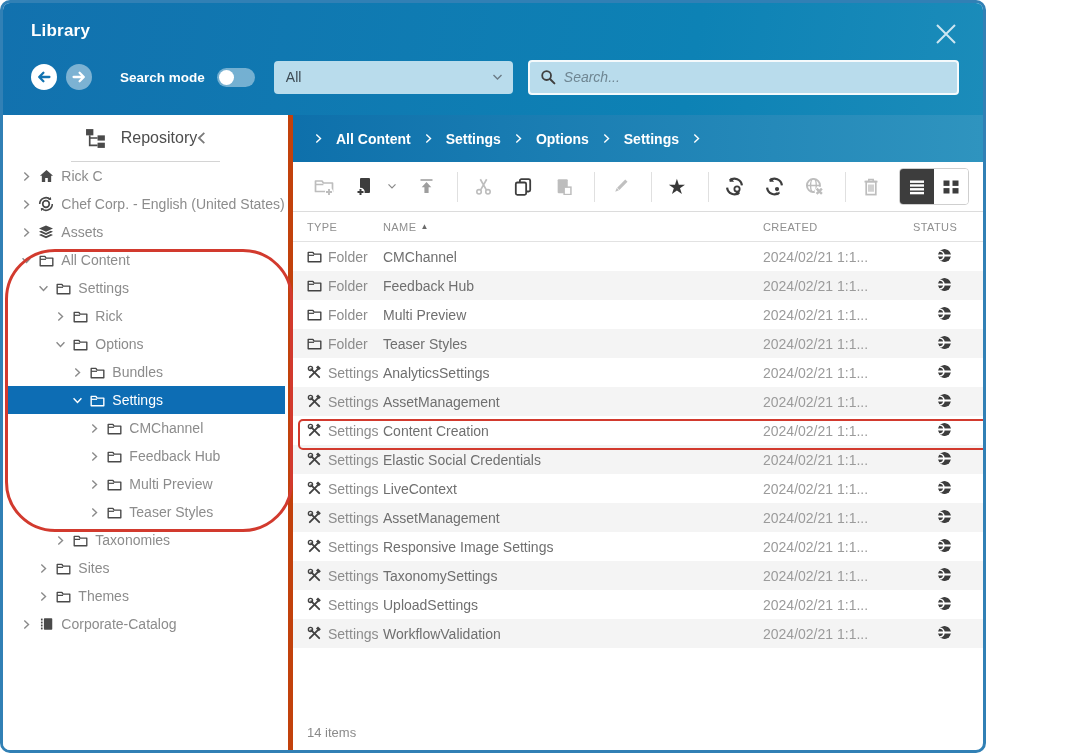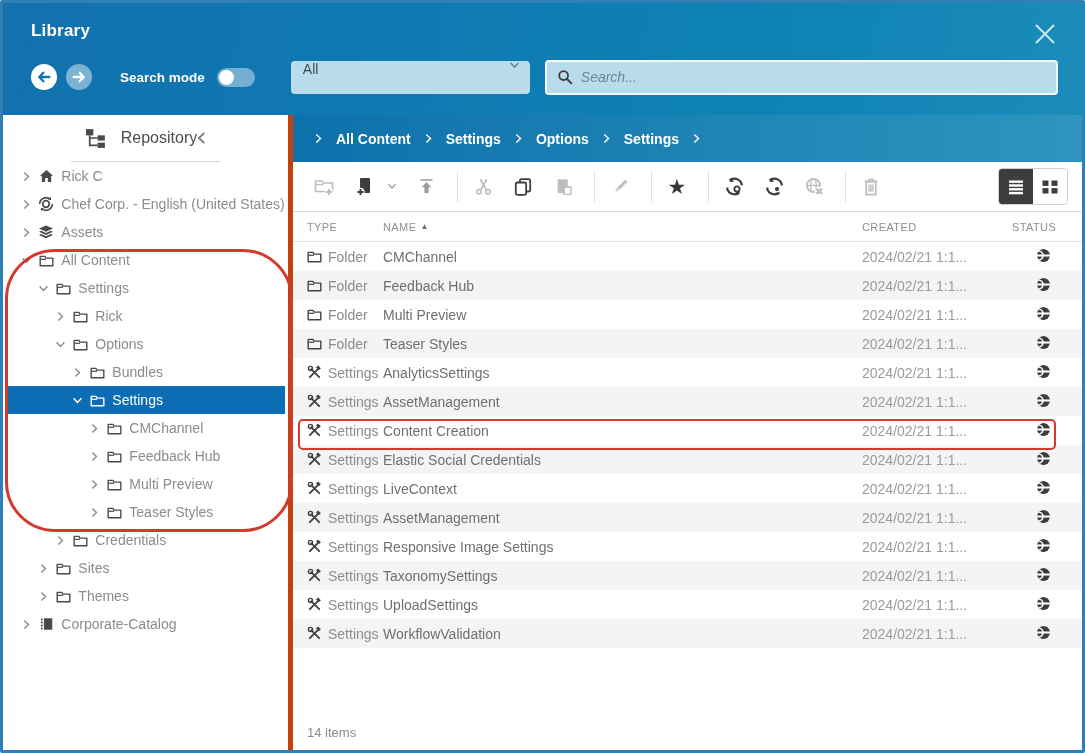--- a/index.html
+++ b/index.html
@@ -1,38 +1,38 @@
 <!DOCTYPE html>
 <html><head>
 <meta charset="utf-8">
 <style>
   * { box-sizing: border-box; margin: 0; padding: 0; }
   html,body { background:#fff; font-family:"Liberation Sans", sans-serif; }
   .window{
-    position:relative; width:1085px; height:753px;
-    border:3px solid #3180b5; border-radius:2px; overflow:hidden;
+    position:relative; width:986px; height:753px;
+    border:3px solid #3180b5; border-radius:10px; overflow:hidden;
     background:#fff; display:flex; flex-direction:column;
   }
   
   .hdr{
     height:112px; flex:0 0 112px;
     background:linear-gradient(100deg,#1271ae 0%,#0d82b5 70%,#1b8cba 100%);
     padding:18px 24px 0 28px; position:relative;
   }
   .hdr-title{ color:#fff; font-size:17px; font-weight:bold; letter-spacing:.2px; }
   .close-btn{ position:absolute; top:16px; right:22px; width:30px; height:30px; cursor:pointer; }
   .hdr-row2{ display:flex; align-items:center; margin-top:16px; height:40px; }
   .nav-btn{ width:26px; height:26px; border-radius:50%; display:flex; align-items:center; justify-content:center; flex:0 0 26px; }
   .nav-back{ background:#fff; }
   .nav-fwd{ background:rgba(255,255,255,.45); margin-left:9px; }
   .sm-label{ color:#fff; font-size:13.5px; font-weight:bold; margin-left:28px; }
   .toggle{ width:38px; height:19px; border-radius:10px; background:rgba(255,255,255,.42); margin-left:12px; position:relative; flex:0 0 38px; }
   .toggle .knob{ position:absolute; left:2px; top:2px; width:15px; height:15px; border-radius:50%; background:#fff; }
-  .dd{ margin-left:36px; width:239px; height:33px; background:#b9dcec; border-radius:4px;
-       display:flex; align-items:flex-start; padding:0 10px 0 12px; flex:0 0 239px; }
+  .dd{ margin-left:19px; width:239px; height:33px; background:#b9dcec; border-radius:4px;
+       display:flex; align-items:center; padding:0 10px 0 12px; flex:0 0 239px; }
   .dd-val{ font-size:14px; color:#3d4b54; flex:1; }
   .searchbox{ flex:1; margin-left:15px; margin-right:0; height:35px; background:#b9dcec;
        border:2px solid rgba(255,255,255,.85); border-radius:4px; display:flex; align-items:center; padding:15px 10px; }
   .searchbox input{ flex:1; border:none; outline:none; background:transparent; font-family:"Liberation Sans",sans-serif;
        font-size:14px; font-style:italic; color:#3d4b54; margin-left:8px; }
   .searchbox input::placeholder{ color:#6f8692; font-style:italic; }
   
   .main{ flex:1; display:flex; min-height:0; }
   .sidebar{ width:290px; flex:0 0 290px; border-right:5px solid #c2410c; display:flex; flex-direction:column; background:#fff;align-items:center; }
   .sb-hdr{ height:47px; flex:0 0 47px; border-bottom:1px solid #d4d4d4; display:flex; align-items:center; padding:0 14px; }
@@ -349,21 +349,21 @@
           <span class="chev">
               <svg width="7" height="11" viewBox="0 0 8 12">
                 <use href="#sym-chev"></use>
               </svg>
             </span>
           <span class="ti">
               <svg width="15" height="13" viewBox="0 0 16 14">
                 <use href="#sym-folder"></use>
               </svg>
             </span>
-          <span>Credentials</span>
+          <span>Taxonomies</span>
         </div>
         <div class="trow lvl1">
           <span class="chev">
               <svg width="7" height="11" viewBox="0 0 8 12">
                 <use href="#sym-chev"></use>
               </svg>
             </span>
           <span class="ti">
               <svg width="15" height="13" viewBox="0 0 16 14">
                 <use href="#sym-folder"></use>

